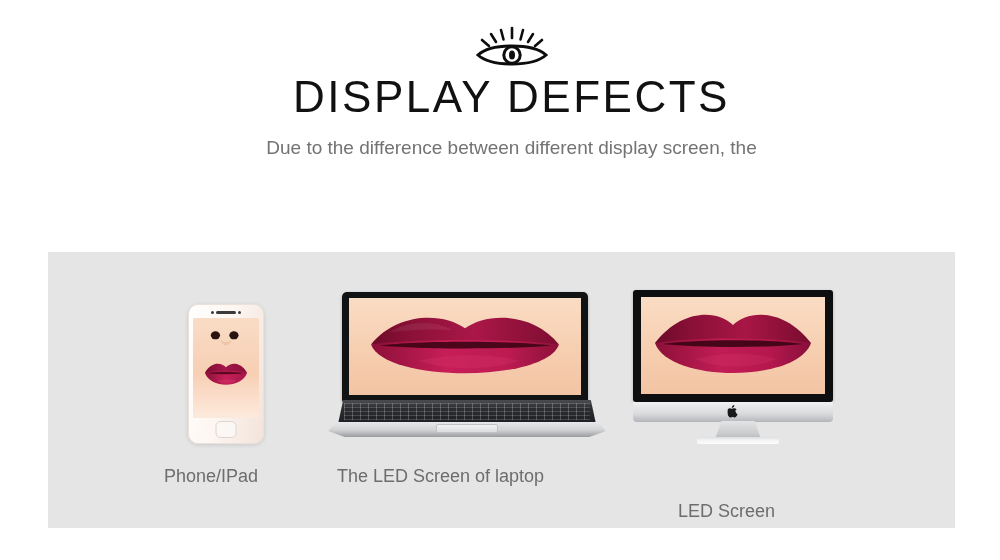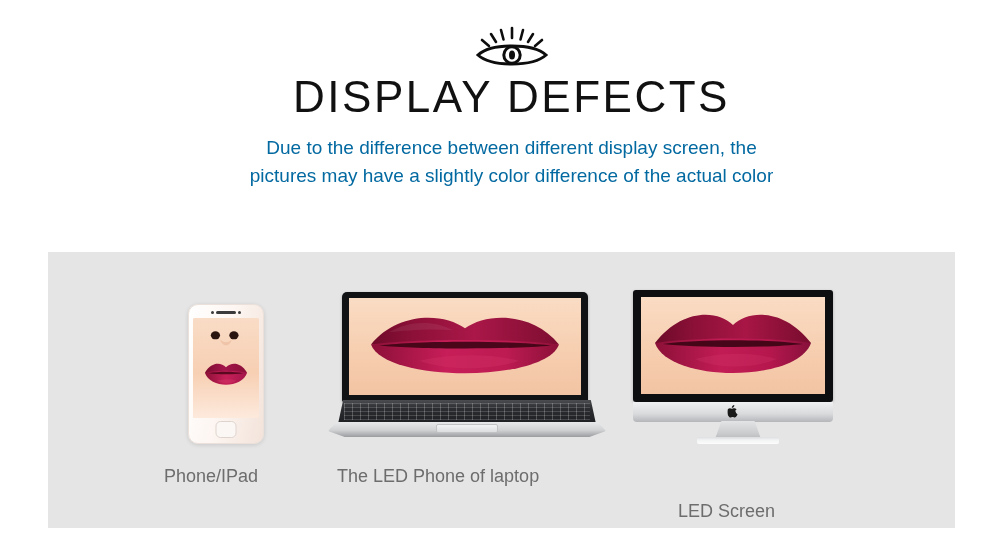--- a/index.html
+++ b/index.html
@@ -35,21 +35,21 @@
     font-weight: 400;
     letter-spacing: 2.5px;
     color: #111111;
     margin: 2px 0 14px 0;
     line-height: 1.05;
   }
   .subtitle {
     font-family: "Liberation Sans", sans-serif;
     font-size: 19px;
     font-weight: 400;
-    color: #0369a1;
+    color: #737373;
     line-height: 1.45;
     margin: 0 auto;
     width: 700px;
   }
   .subtitle span { display: block; }
 
   
   .panel {
     position: absolute;
     left: 48px;
@@ -295,21 +295,20 @@
     </g>
     <path d="M5 29 C 18 17, 60 17, 73 29 C 60 41, 18 41, 5 29 Z" fill="none" stroke="#0d0d0d" stroke-width="3"></path>
     <circle cx="39" cy="29" r="8.2" fill="none" stroke="#0d0d0d" stroke-width="3"></circle>
     <ellipse cx="39" cy="29" rx="3" ry="4.6" fill="#0d0d0d"></ellipse>
   </svg>
 
   <h1 class="title">DISPLAY DEFECTS</h1>
 
   <div class="subtitle">
     <span>Due to the difference between different display screen, the</span>
-    <span>pictures may have a slightly color difference of the actual color</span>
   </div>
 </div>
 
 <div class="panel">
   <div class="devices">
 
     <div class="phone-wrap">
       <div class="phone-body">
         <div class="phone-speaker"></div>
         <div class="phone-cam left"></div>
@@ -434,17 +433,17 @@
                    1.8 0 2.9-1.5 3.9-3 1.2-1.8 1.7-3.5 1.8-3.6-0.1 0-3.7-1.4-3.7-5.9z
                    M12.3 3.9C13.2 2.8 13.8 1.3 13.6 0c-1.2 0.1-2.8 0.8-3.7 1.9
                    -0.8 0.9-1.5 2.4-1.3 3.8 1.4 0.1 2.8-0.7 3.7-1.8z" fill="#1a1a1a"></path>
         </svg>
       </div>
       <div class="stand-neck"></div>
       <div class="stand-base"></div>
     </div>
 
     <div class="caption phone">Phone/IPad</div>
-    <div class="caption laptop">The LED Phone of laptop</div>
+    <div class="caption laptop">The LED Screen of laptop</div>
     <div class="caption monitor">LED Screen</div>
 
   </div>
 </div>
 
 </body></html>

